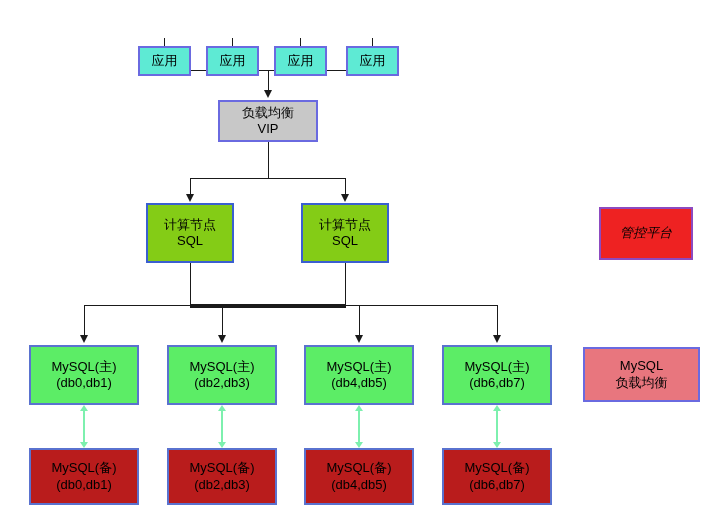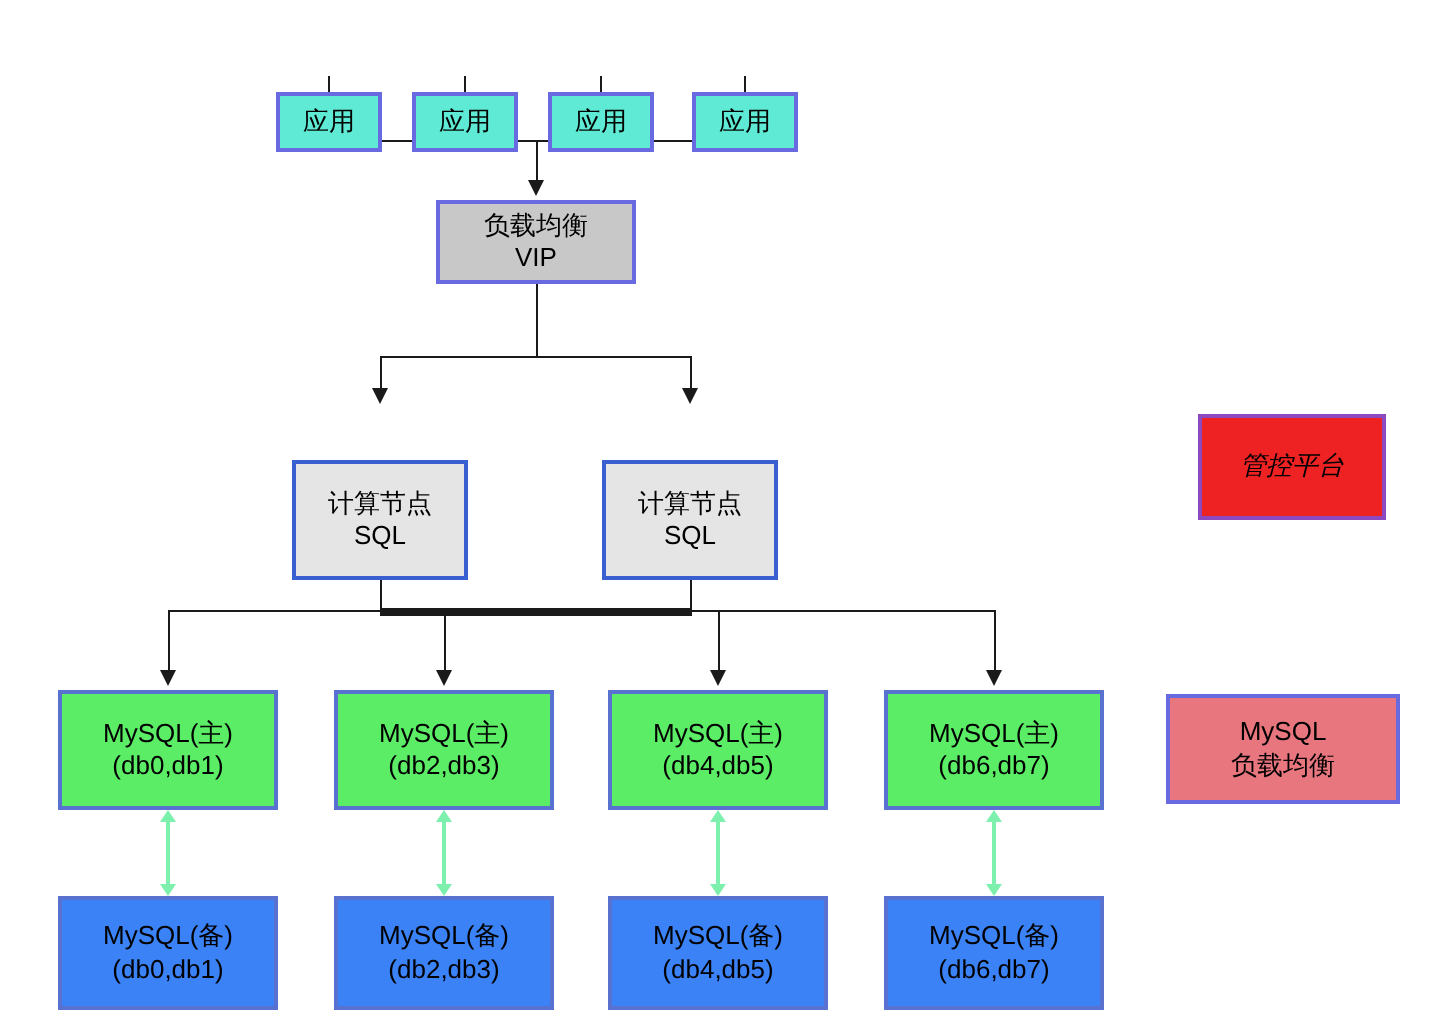--- a/index.html
+++ b/index.html
@@ -42,32 +42,31 @@
     border-color: #6a6ae0;
     font-size: 13px;
     margin-top: 38px;
   }
   .n-lb {
     background: #c8c8c8;
     border-color: #6a6ae0;
     font-size: 13px;
   }
   .n-compute {
-    background: #e5e5e5;
+    background: #84cc16;
     border-color: #3a5fd0;
     font-size: 13px;
-    margin-top: 27px;
   }
   .n-master {
     background: #5ced66;
     border-color: #5a72cf;
     font-size: 13px;
   }
   .n-standby {
-    background: #3b82f6;
+    background: #b91c1c;
     border-color: #5a72cf;
     font-size: 13px;
   }
   .n-manage {
     background: #ee2222;
     border-color: #8d4ac0;
     font-size: 13px;
   }
   .n-ops {
     background: #e8767e;

